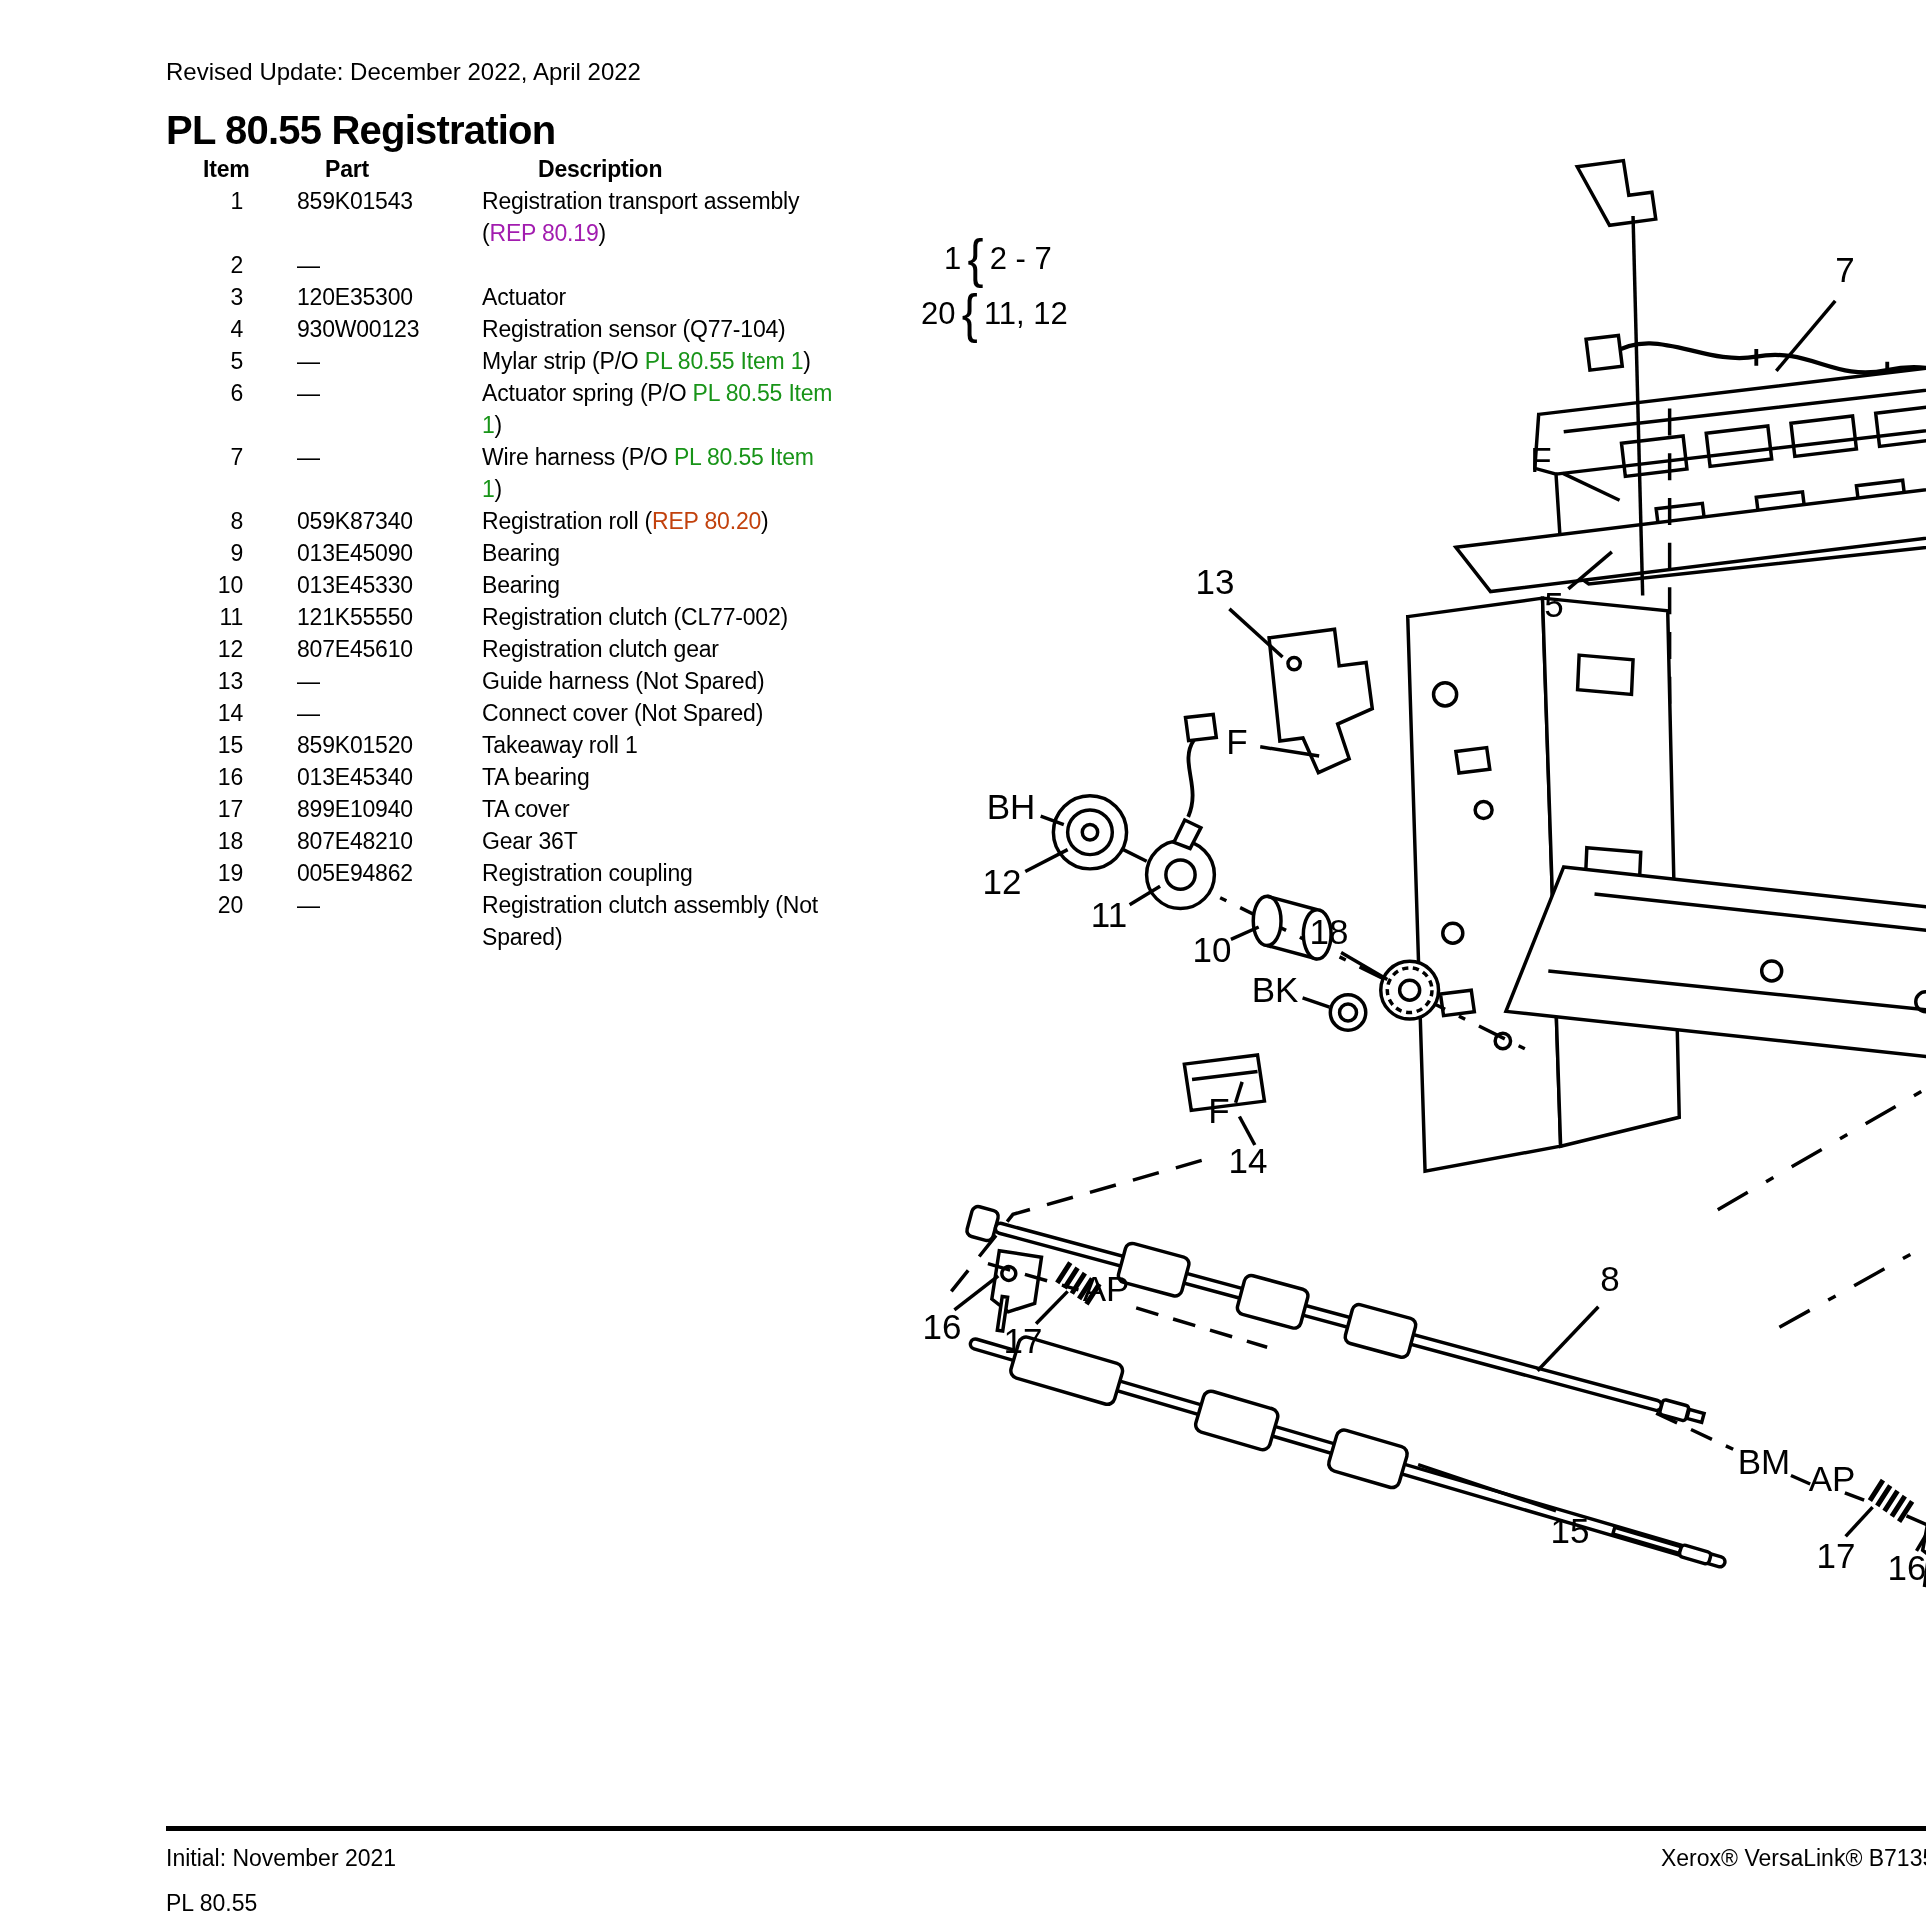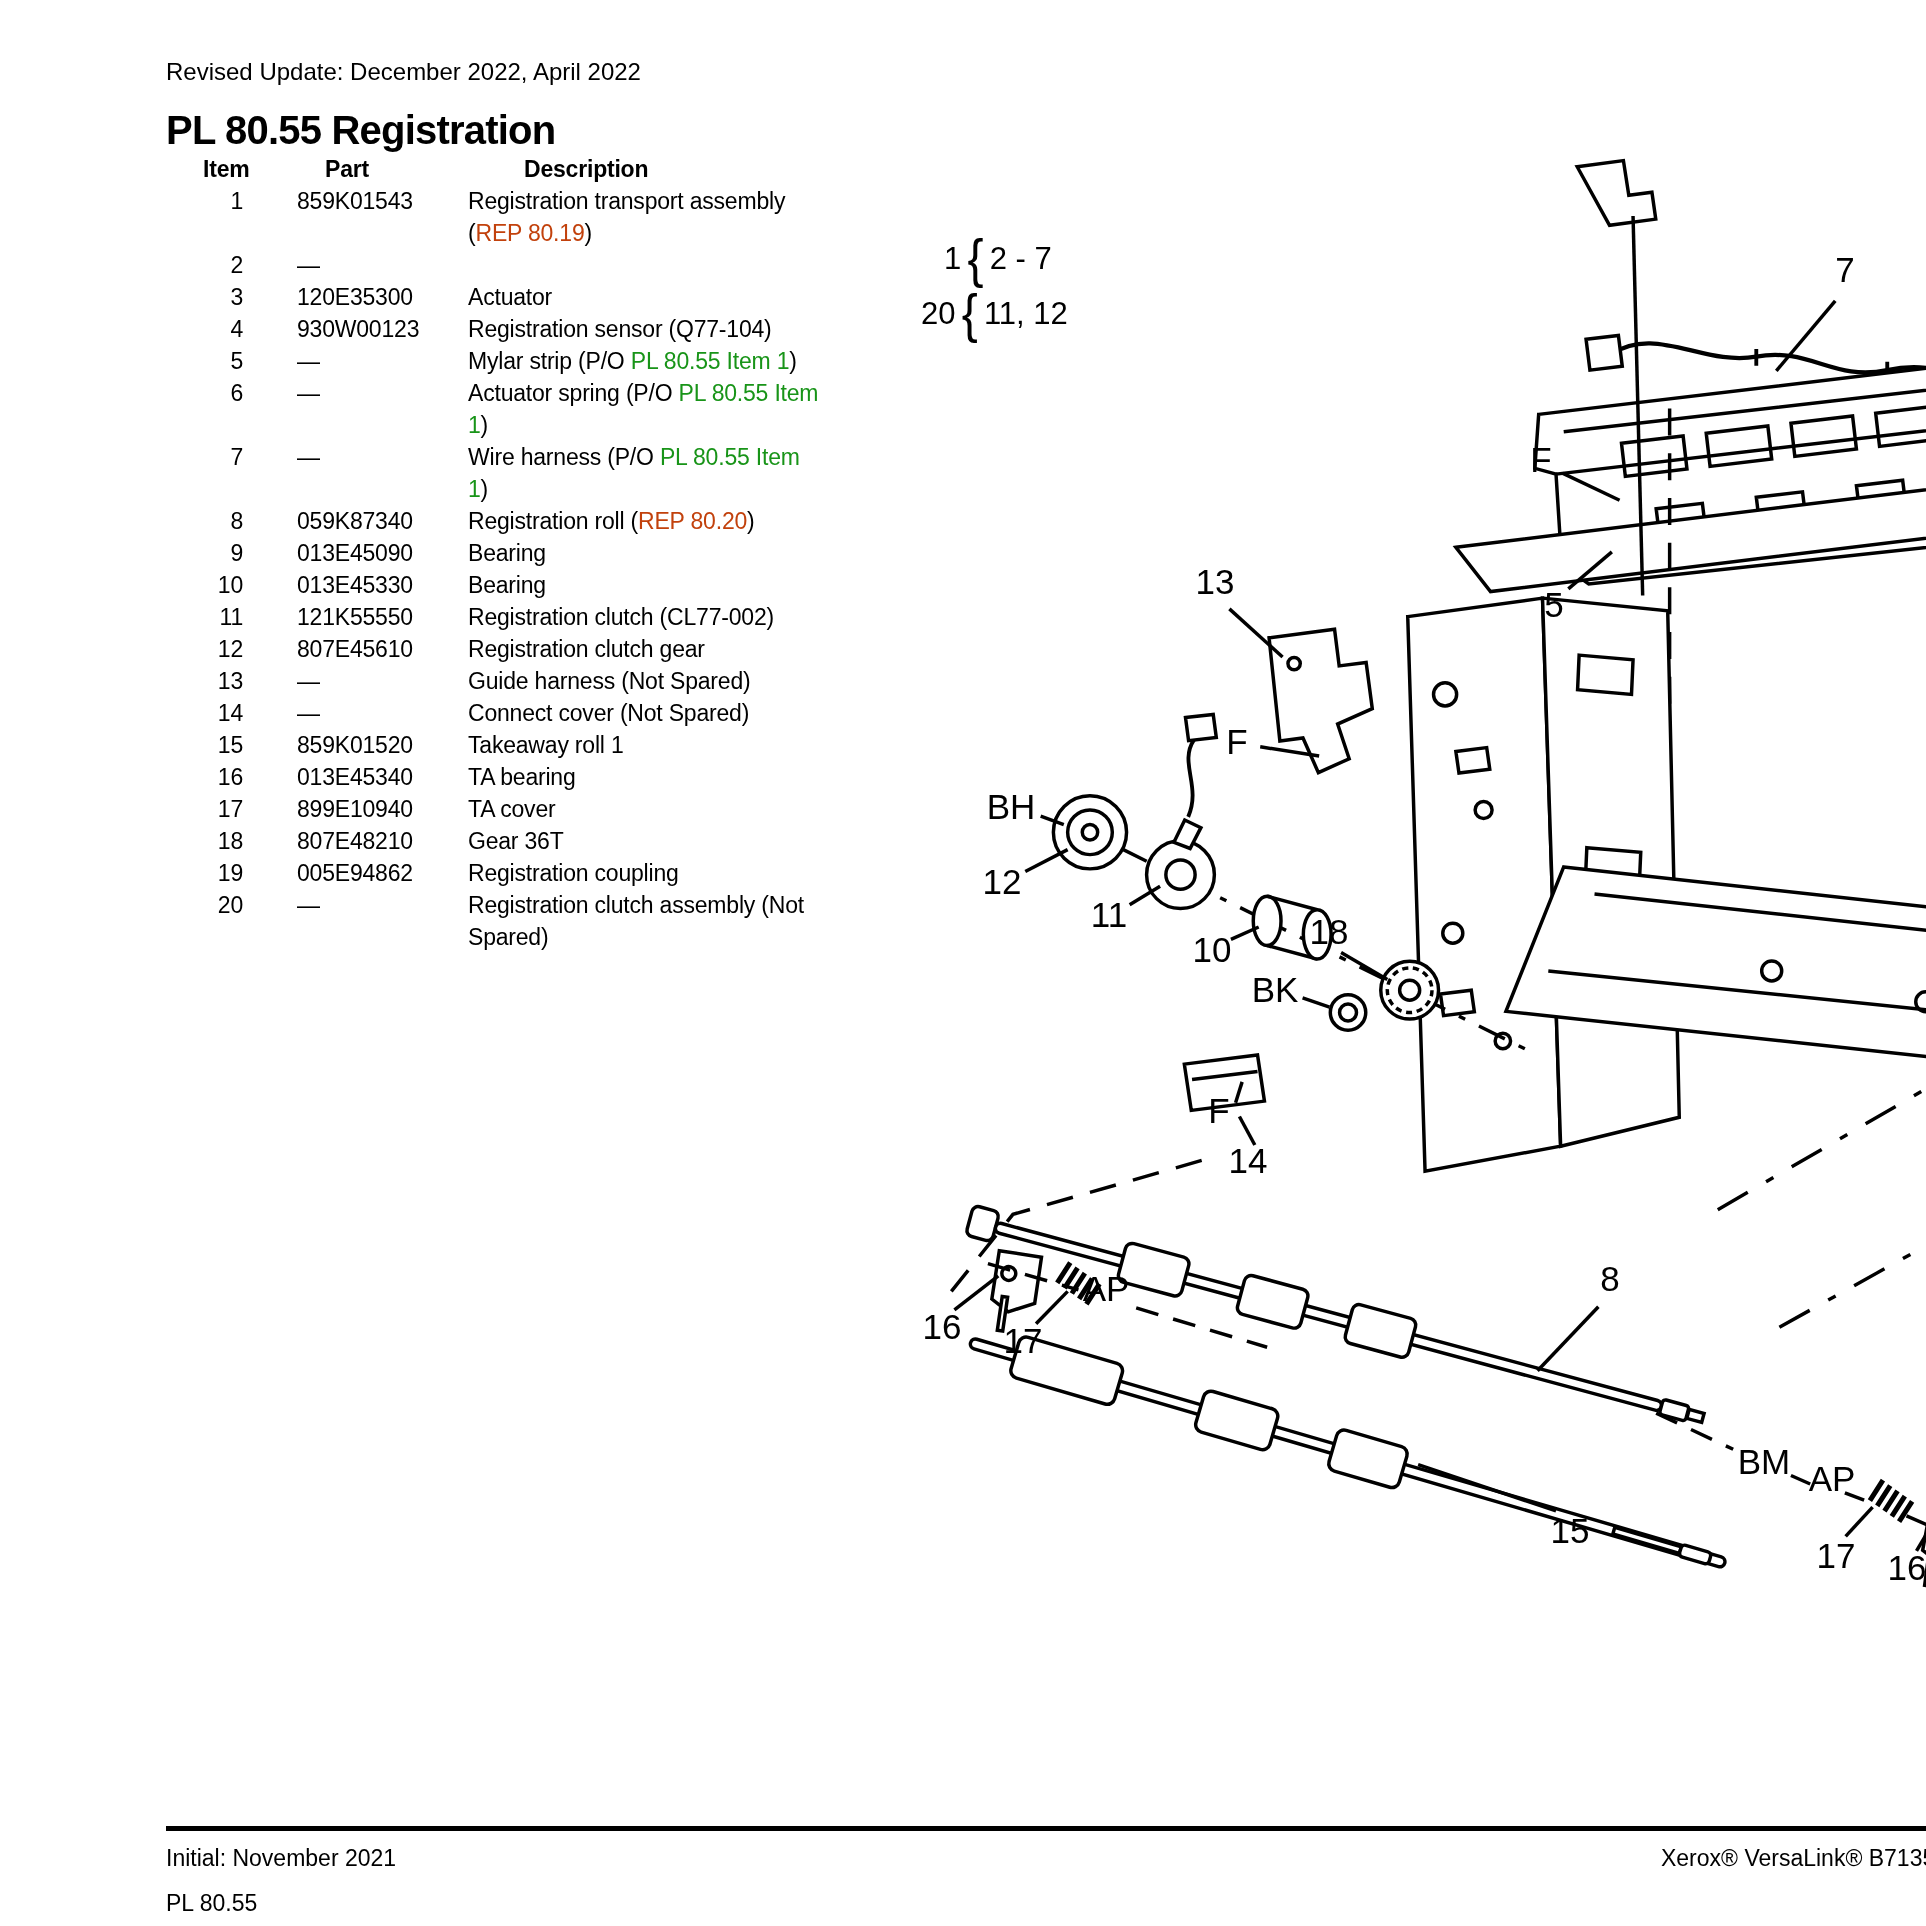--- a/index.html
+++ b/index.html
@@ -7,21 +7,21 @@
         font-family:"Liberation Sans",sans-serif;overflow:hidden;}
   .abs{position:absolute;}
   .hdr{font-size:24px;}
   #page-title{font-size:40px;font-weight:700;letter-spacing:-0.8px;margin-top:9px;}
   #parts-table{font-size:23px;line-height:32px;letter-spacing:-0.2px;}
   .thead{display:flex;font-weight:700;gap:28px;}
   .trow{display:flex;}
   .c-item{width:50px;text-align:right;flex:0 0 auto;}
   .thead .c-item{text-align:left;padding-left:10px;width:40px;}
   .c-part{width:171px;margin-left:54px;flex:0 0 auto;}
-  .c-desc{width:354px;flex:0 0 auto;}
+  .c-desc{width:354px;flex:0 0 auto;margin-left:14px;}
   .green-link{color:#189418;}
   #diagram-svg{position:absolute;left:0;top:0;}
   .callout{position:absolute;transform:translate(-50%,-50%);font-size:35px;white-space:nowrap;}
   .brace-note{position:absolute;display:flex;align-items:center;font-size:31px;white-space:nowrap;}
   .brace-note .brace{font-size:48px;font-weight:400;padding:0 6.2px;transform:scaleY(1.12);}
   .ft{font-size:23px;}
   #footer-rule{background:#000;height:4.6px;width:2210px;}
   .ra{text-align:right;}
 </style>
 </head>
@@ -36,21 +36,21 @@
   <div class="abs" id="parts-table" style="left:193px;top:153px;">
     <div class="thead">
       <div class="c-item">Item</div>
       <div class="c-part">Part</div>
       <div class="c-desc">Description</div>
     </div>
     <div id="parts-rows">
         <div class="trow">
           <div class="c-item">1</div>
           <div class="c-part">859K01543</div>
-          <div class="c-desc"><span>Registration transport assembly (</span><span class="green-link" style="color: #c2410c;">REP 80.19</span><span>)</span></div>
+          <div class="c-desc"><span>Registration transport assembly (</span><span class="green-link" style="color: #a21caf;">REP 80.19</span><span>)</span></div>
         </div>
         <div class="trow">
           <div class="c-item">2</div>
           <div class="c-part">—</div>
         </div>
         <div class="trow">
           <div class="c-item">3</div>
           <div class="c-part">120E35300</div>
           <div class="c-desc"><span>Actuator</span></div>
         </div>

